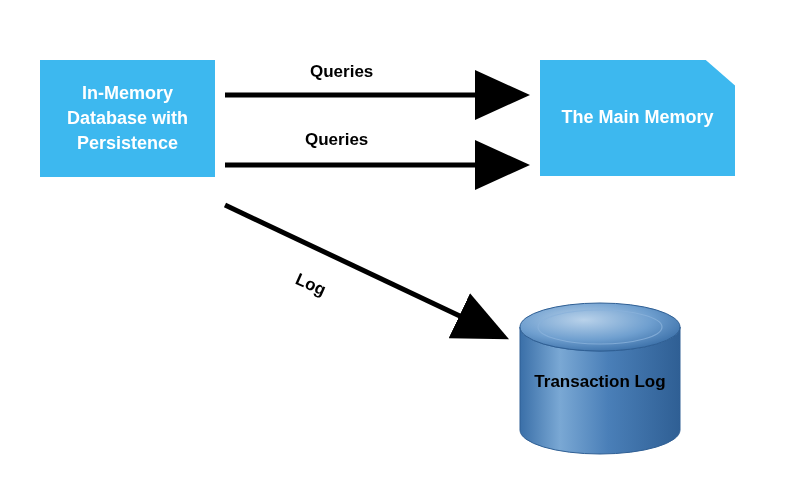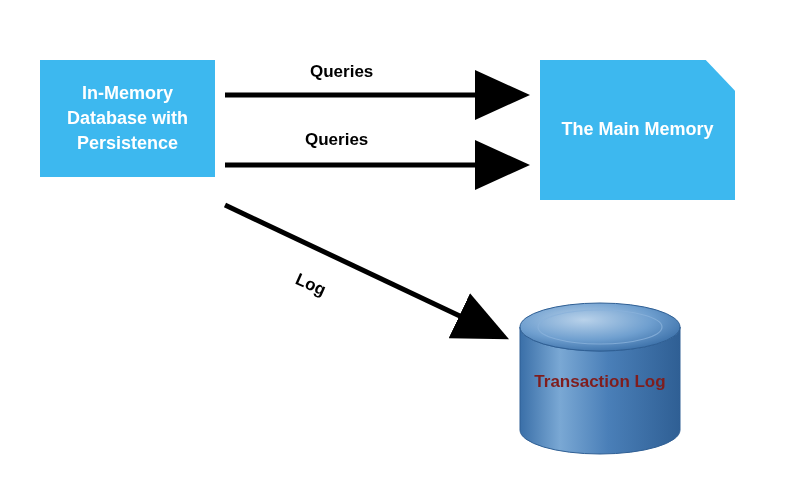--- a/index.html
+++ b/index.html
@@ -26,21 +26,21 @@
     justify-content: center;
     text-align: center;
     line-height: 1.4;
     padding: 10px;
   }
   .box-right {
     position: absolute;
     left: 540px;
     top: 60px;
     width: 195px;
-    height: 140px;
+    height: 116px;
     background: #3db8ef;
     color: #ffffff;
     font-weight: bold;
     font-size: 18px;
     display: flex;
     align-items: center;
     justify-content: center;
     text-align: center;
     line-height: 1.4;
     padding: 10px;
@@ -56,21 +56,21 @@
   .lbl-queries { left: 310px; top: 62px; }
   .lbl-updates { left: 305px; top: 130px; }
   .lbl-log { left: 295px; top: 275px; transform: rotate(24deg); }
   .cyl-label {
     position: absolute;
     left: 525px;
     top: 370px;
     width: 150px;
     font-weight: 900;
     font-size: 17px;
-    color: #7f1d1d;
+    color: #000000;
     text-align: center;
     line-height: 1.4;
   }
   svg.layer {
     position: absolute;
     left: 0;
     top: 0;
     width: 800px;
     height: 500px;
     pointer-events: none;

